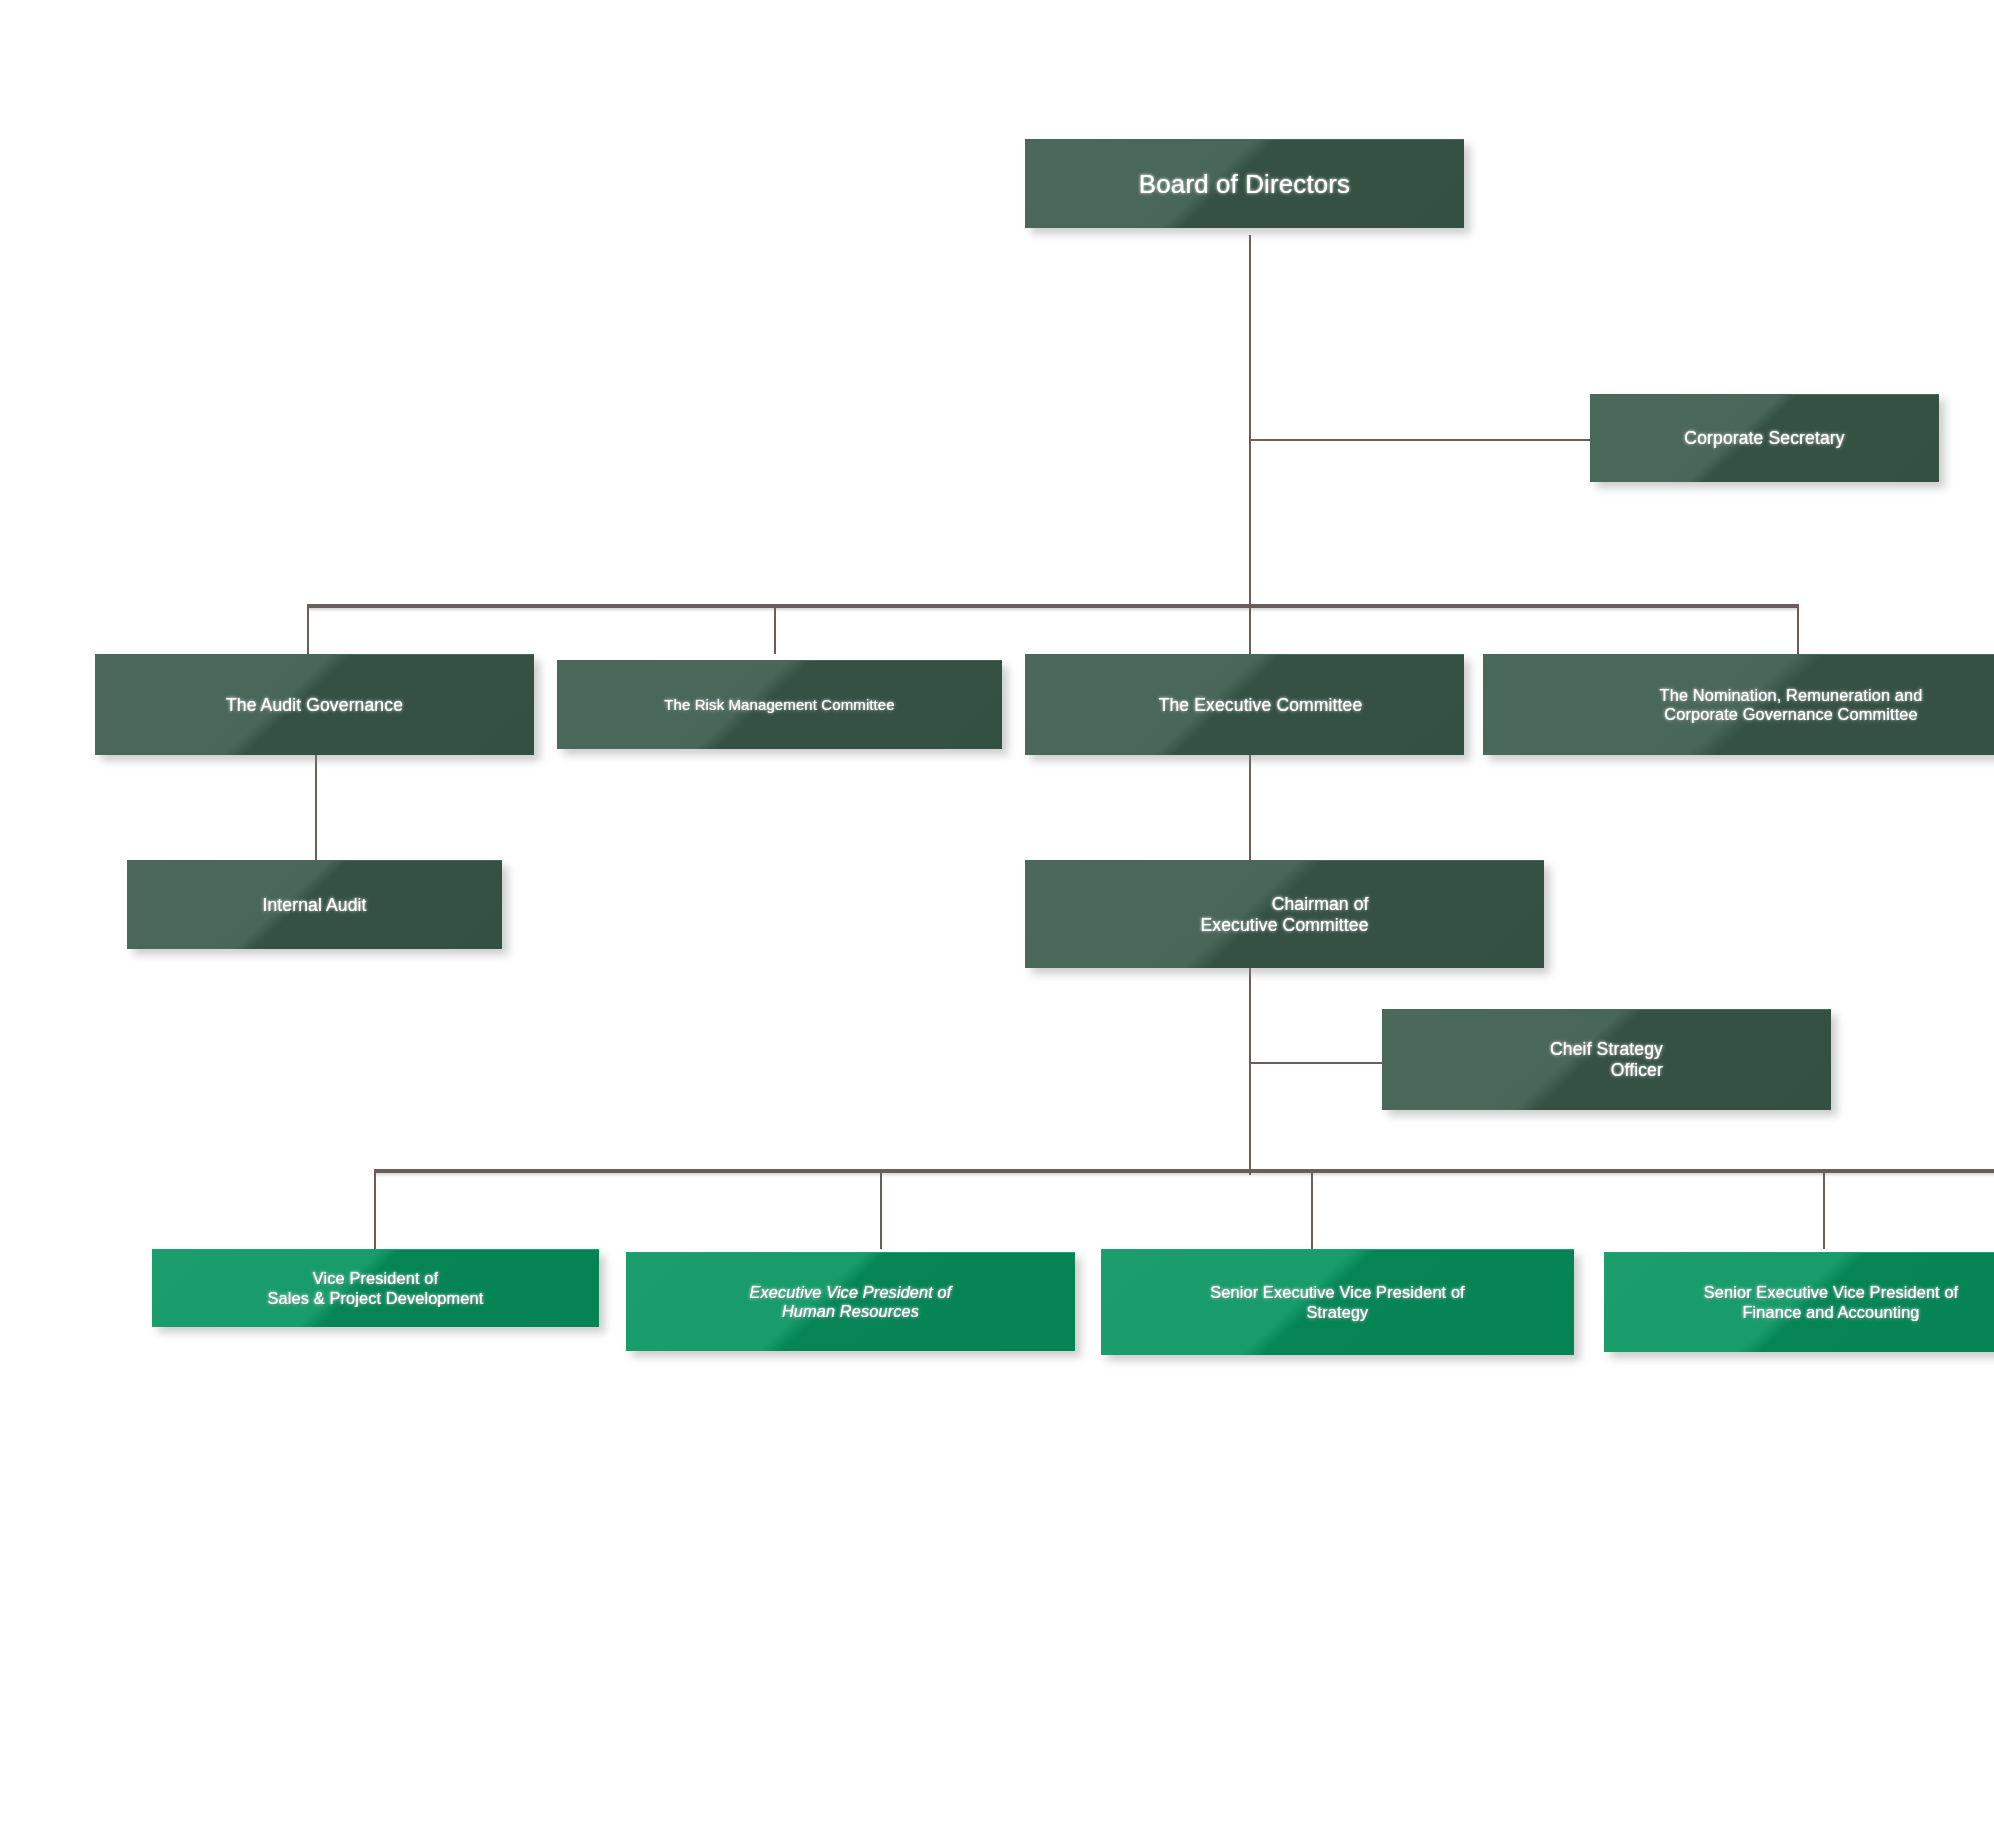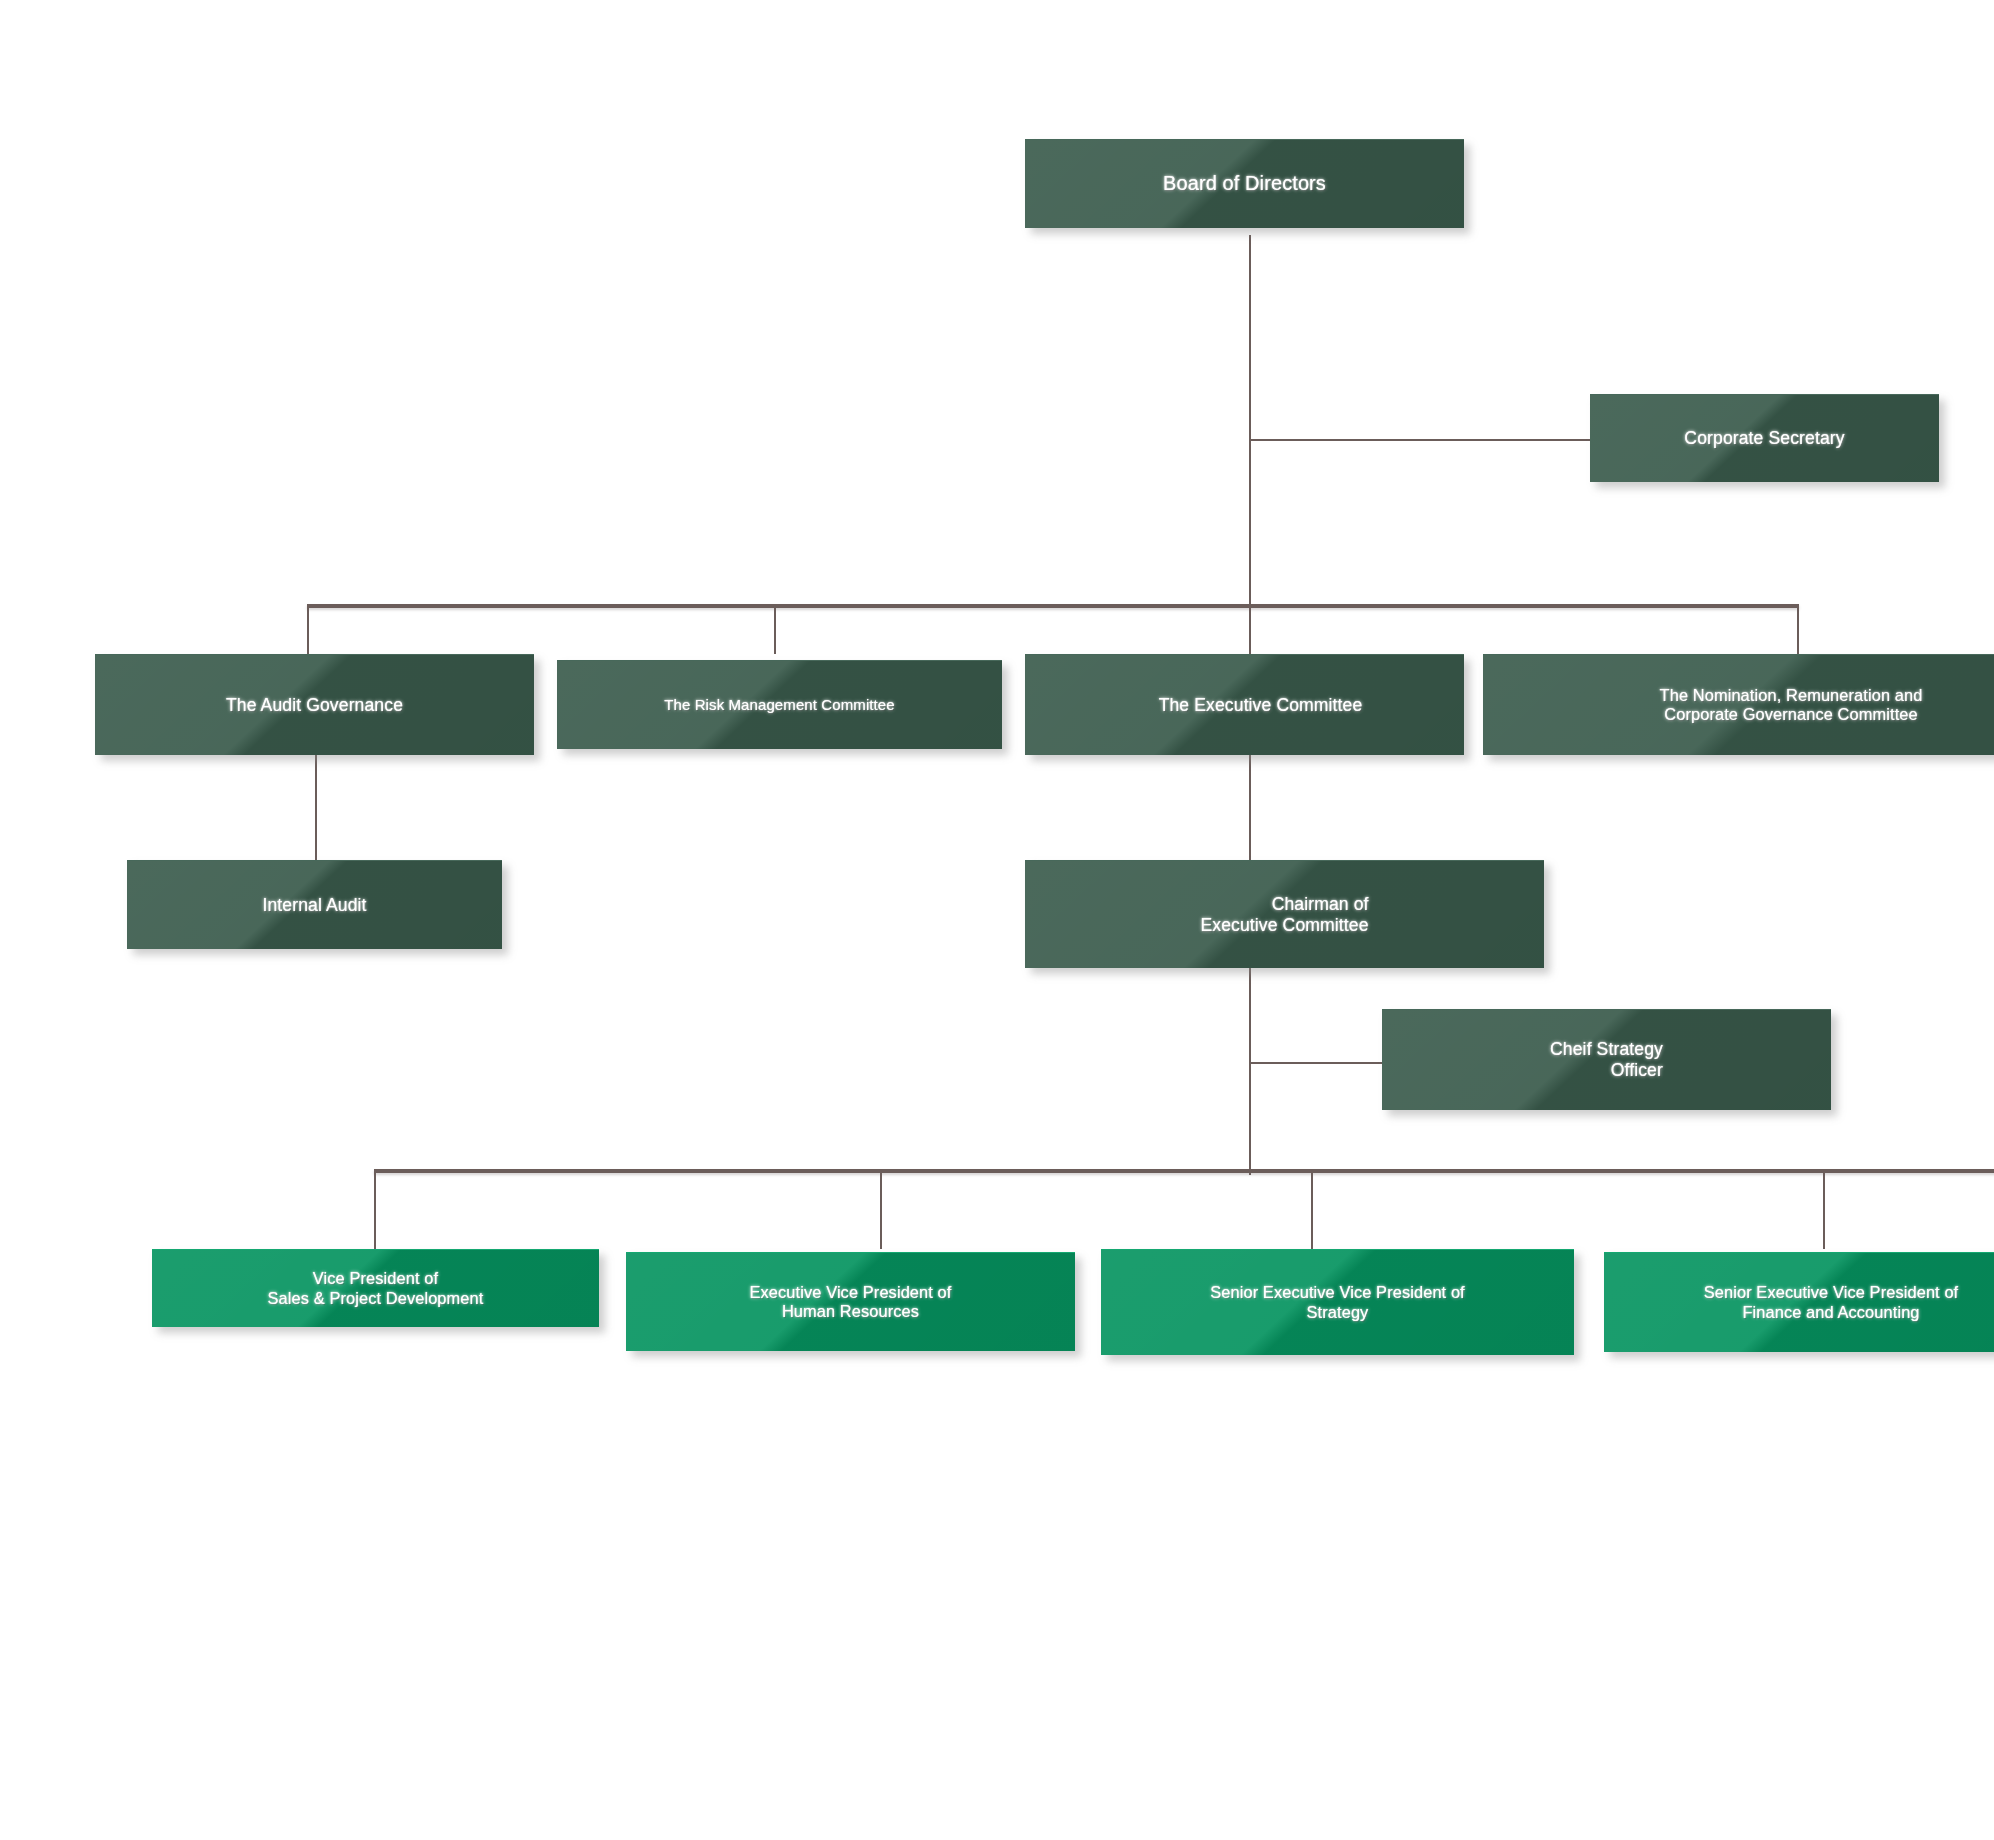--- a/index.html
+++ b/index.html
@@ -73,21 +73,21 @@
   .node.dark {
     background: #3a5b4c;
     border-top: 0.8px solid #47685a;
   }
   .node.bright {
     background: #069460;
     border-top: 0.8px solid #14a871;
   }
 
   
-  .fs-lg   { font-size: 20px; }
+  .fs-lg   { font-size: 26px; }
   .fs-md   { font-size: 17.6px; text-align: right; }
   .fs-sm   { font-size: 16.4px; }
   .fs-xs   { font-size: 15px; text-align: center; }
 </style>
 </head>
 <body>
 
 <div id="chart">
 
   <div class="conn v thin" style="left:1249px; top:235px; height:373px;"></div>
@@ -152,21 +152,21 @@
   <div class="node dark fs-md" style="left:1382px; top:1009px; width:449px; height:101px;">
     <span class="lbl">Cheif Strategy
 Officer</span>
   </div>
 
   <div class="node bright fs-sm" style="left:152px; top:1249px; width:447px; height:78px;text-align:center;">
     <span class="lbl">Vice President of
 Sales &amp; Project Development</span>
   </div>
 
-  <div class="node bright fs-sm" style="left:626px; top:1252px; width:449px; height:99px;">
+  <div class="node bright fs-sm" style="left:626px; top:1252px; width:449px; height:99px;font-style:italic;">
     <span class="lbl">Executive Vice President of
 Human Resources</span>
   </div>
 
   <div class="node bright fs-sm" style="left:1101px; top:1249px; width:473px; height:106px;">
     <span class="lbl">Senior Executive Vice President of
 Strategy</span>
   </div>
 
   <div class="node bright fs-sm" style="left:1604px; top:1252px; width:454px; height:100px;">

